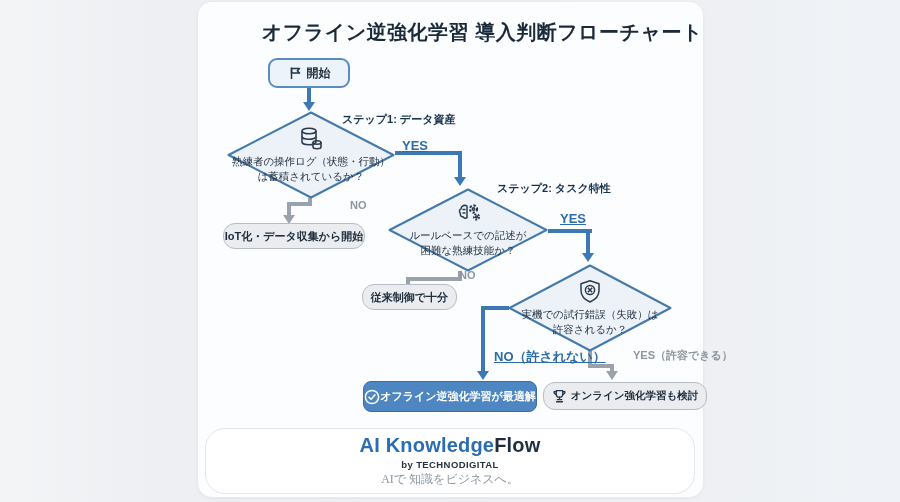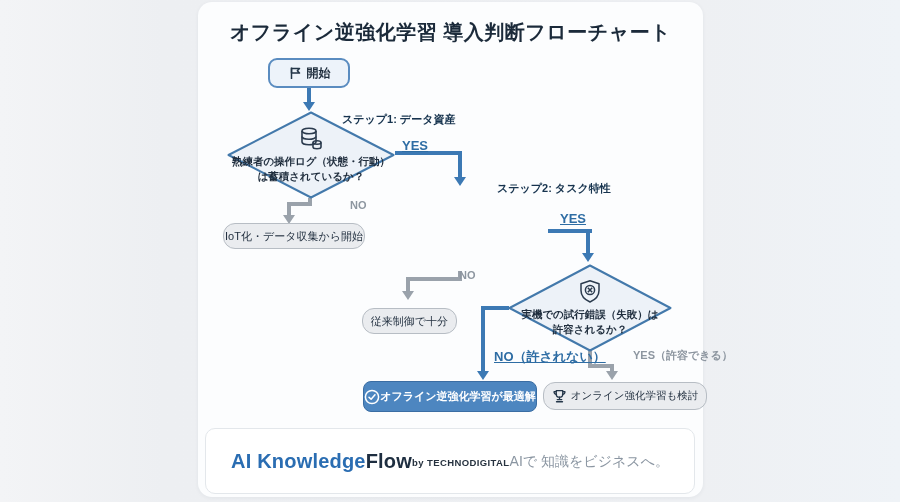--- a/index.html
+++ b/index.html
@@ -12,47 +12,47 @@
   #stage { position:absolute; inset:0; }
 
   .card {
     position:absolute; left:198px; top:2px; width:505px; height:495px;
     background:#fcfdfe; border-radius:14px;
     box-shadow:0 1px 4px rgba(30,45,64,.06);
   }
 
   .title {
     position:absolute; left:198px; top:19px; width:505px;
-    text-align:center; font-size:20px; font-weight:bold; color:#1b2a3a;
+    text-align:right; font-size:20px; font-weight:bold; color:#1b2a3a;
     letter-spacing:.5px;
   }
 
   
   .startnode {
     position:absolute; left:268px; top:58px; width:82px; height:30px;
     background:#edf3fa; border:2px solid #5a8cc0; border-radius:9px;
     display:flex; align-items:center; justify-content:center; gap:5px;
     font-size:12px; font-weight:bold; color:#1f2d3d;
   }
   .graybox {
     position:absolute; background:#eaecef; border:1.5px solid #b7bdc4;
     border-radius:12px; display:flex; align-items:center; justify-content:center;
-    gap:4px; font-size:11px; font-weight:normal; color:#1f2d3d;
+    gap:4px; font-size:11px; font-weight:bold; color:#1f2d3d;
   }
   .bluebox {
     position:absolute; background:#4d86c0; border:1.5px solid #3a6da3;
     border-radius:8px; display:flex; align-items:center; justify-content:center;
     gap:0; font-size:11px; font-weight:bold; color:#ffffff;
   }
   .diamond { position:absolute; }
   .diamond svg.bg { position:absolute; left:0; top:0; }
   .dcontent {
     position:absolute; inset:0; display:flex; flex-direction:column;
     align-items:center; justify-content:center; gap:1px;
-    font-size:10.5px; font-weight:bold; color:#1f2d3d; text-align:center;
+    font-size:10.5px; font-weight:normal; color:#1f2d3d; text-align:center;
     line-height:1.3;
   }
   .dcontent .icn { margin-bottom:2px; }
 
   
   .steptag { position:absolute; font-size:11px; font-weight:bold; color:#16334e; line-height:1.3; }
   .lbl-blue { position:absolute; font-size:13px; font-weight:bold; color:#2e6da4;text-decoration:underline; }
   .lbl-gray { position:absolute; font-size:11px; font-weight:bold; color:#8d96a0;margin-left:32px; }
 
   
@@ -60,28 +60,28 @@
   .blue-l { background:#3c79b4; }
   .gray-l { background:#9aa2ab; }
   .ah { position:absolute; width:0; height:0;
         border-left:6px solid transparent; border-right:6px solid transparent; }
   .ah-blue { border-top:9px solid #3c79b4; }
   .ah-gray { border-top:9px solid #9aa2ab; }
 
   
   .footer {
     position:absolute; left:205px; top:428px; width:490px; height:66px;
-    background:#ffffff; border:1px solid #e3e7eb; border-radius:10px;
-    display:flex; align-items:center; justify-content:center;
+    background:#ffffff; border:1px solid #e3e7eb; border-radius:20px;
+    display:flex; flex-direction:column; align-items:center; justify-content:center;
   }
   .brand { font-size:20px; font-weight:bold; letter-spacing:.2px; }
   .brand .b1 { color:#2a6db2; }
   .brand .b2 { color:#1e2e40; }
   .byline { font-size:9.5px; font-weight:bold; color:#26323f; letter-spacing:.4px; margin-top:2px; }
-  .tagline { font-size:14px; color:#8b96a2; margin-top:1px; }
+  .tagline { font-size:12px; color:#8b96a2; margin-top:1px;font-family:Liberation Serif, serif; }
 </style>
 </head>
 <body>
 
 <div id="stage">
 
   <div class="card"></div>
 
   <div class="title">オフライン逆強化学習 導入判断フローチャート</div>
 
@@ -140,25 +140,42 @@
     </div>
   </div>
   <div class="steptag" style="left:342px;top:112px">ステップ1: データ資産</div>
   <div class="lbl-blue" style="left:402px;top:138px">YES</div>
   <div class="lbl-gray" style="left:318px;top:199px">NO</div>
 
   <div class="graybox" style="left:223px;top:223px;width:142px;height:26px">
     <span>IoT化・データ収集から開始</span>
   </div>
 
+  <div class="diamond" style="left:388px;top:188px;width:160px;height:84px">
+    <svg class="bg" width="160" height="84">
+      <polygon points="80,1.5 158.5,42 80,82.5 1.5,42" fill="#edf2f8" stroke="#4379ab" stroke-width="2" stroke-linejoin="round"></polygon>
+    </svg>
+    <div class="dcontent">
+      <svg class="icn" width="28" height="24" viewBox="0 0 28 24" fill="none" stroke="#2b3b4e" stroke-width="1.5">
+        <path d="M12 3.5 c-2.8-.6-5 1.2-4.9 3.3 c-1.9.7-2.2 3.3-.7 4.5 c-.5 2 1 3.8 3 3.7 c.6 1.4 2.6 1.7 3.6.6 V4.5 c0-.7-.4-.9-1-.9z"></path>
+        <path d="M8.5 7.5 h3 M8.5 11 h3"></path>
+        <circle cx="19.5" cy="7" r="3.6" stroke-width="2.1" stroke-dasharray="2.4 1.7"></circle>
+        <circle cx="19.5" cy="7" r="1.2"></circle>
+        <circle cx="22.5" cy="15" r="2.6" stroke-width="1.9" stroke-dasharray="1.9 1.4"></circle>
+        <circle cx="22.5" cy="15" r="0.9"></circle>
+      </svg>
+      <span>ルールベースでの記述が</span>
+      <span>困難な熟練技能か？</span>
+    </div>
+  </div>
   <div class="steptag" style="left:497px;top:181px">ステップ2: タスク特性</div>
   <div class="lbl-blue" style="left:560px;top:211px">YES</div>
   <div class="lbl-gray" style="left:427px;top:269px">NO</div>
 
-  <div class="graybox" style="left:362px;top:308px;width:95px;height:26px">
+  <div class="graybox" style="left:362px;top:284px;width:95px;height:26px">
     <span>従来制御で十分</span>
   </div>
 
   <div class="diamond" style="left:508px;top:264px;width:164px;height:88px">
     <svg class="bg" width="164" height="88">
       <polygon points="82,1.5 162.5,44 82,86.5 1.5,44" fill="#edf2f8" stroke="#4379ab" stroke-width="2" stroke-linejoin="round"></polygon>
     </svg>
     <div class="dcontent">
       <svg class="icn" width="24" height="26" viewBox="0 0 24 26" fill="none" stroke="#2b3b4e" stroke-width="1.5" stroke-linejoin="round">
         <path d="M12 1.8 L21 4.8 V11.5 c0 6.2-4.2 9.4-9 11.5 c-4.8-2.1-9-5.3-9-11.5 V4.8 Z"></path>

